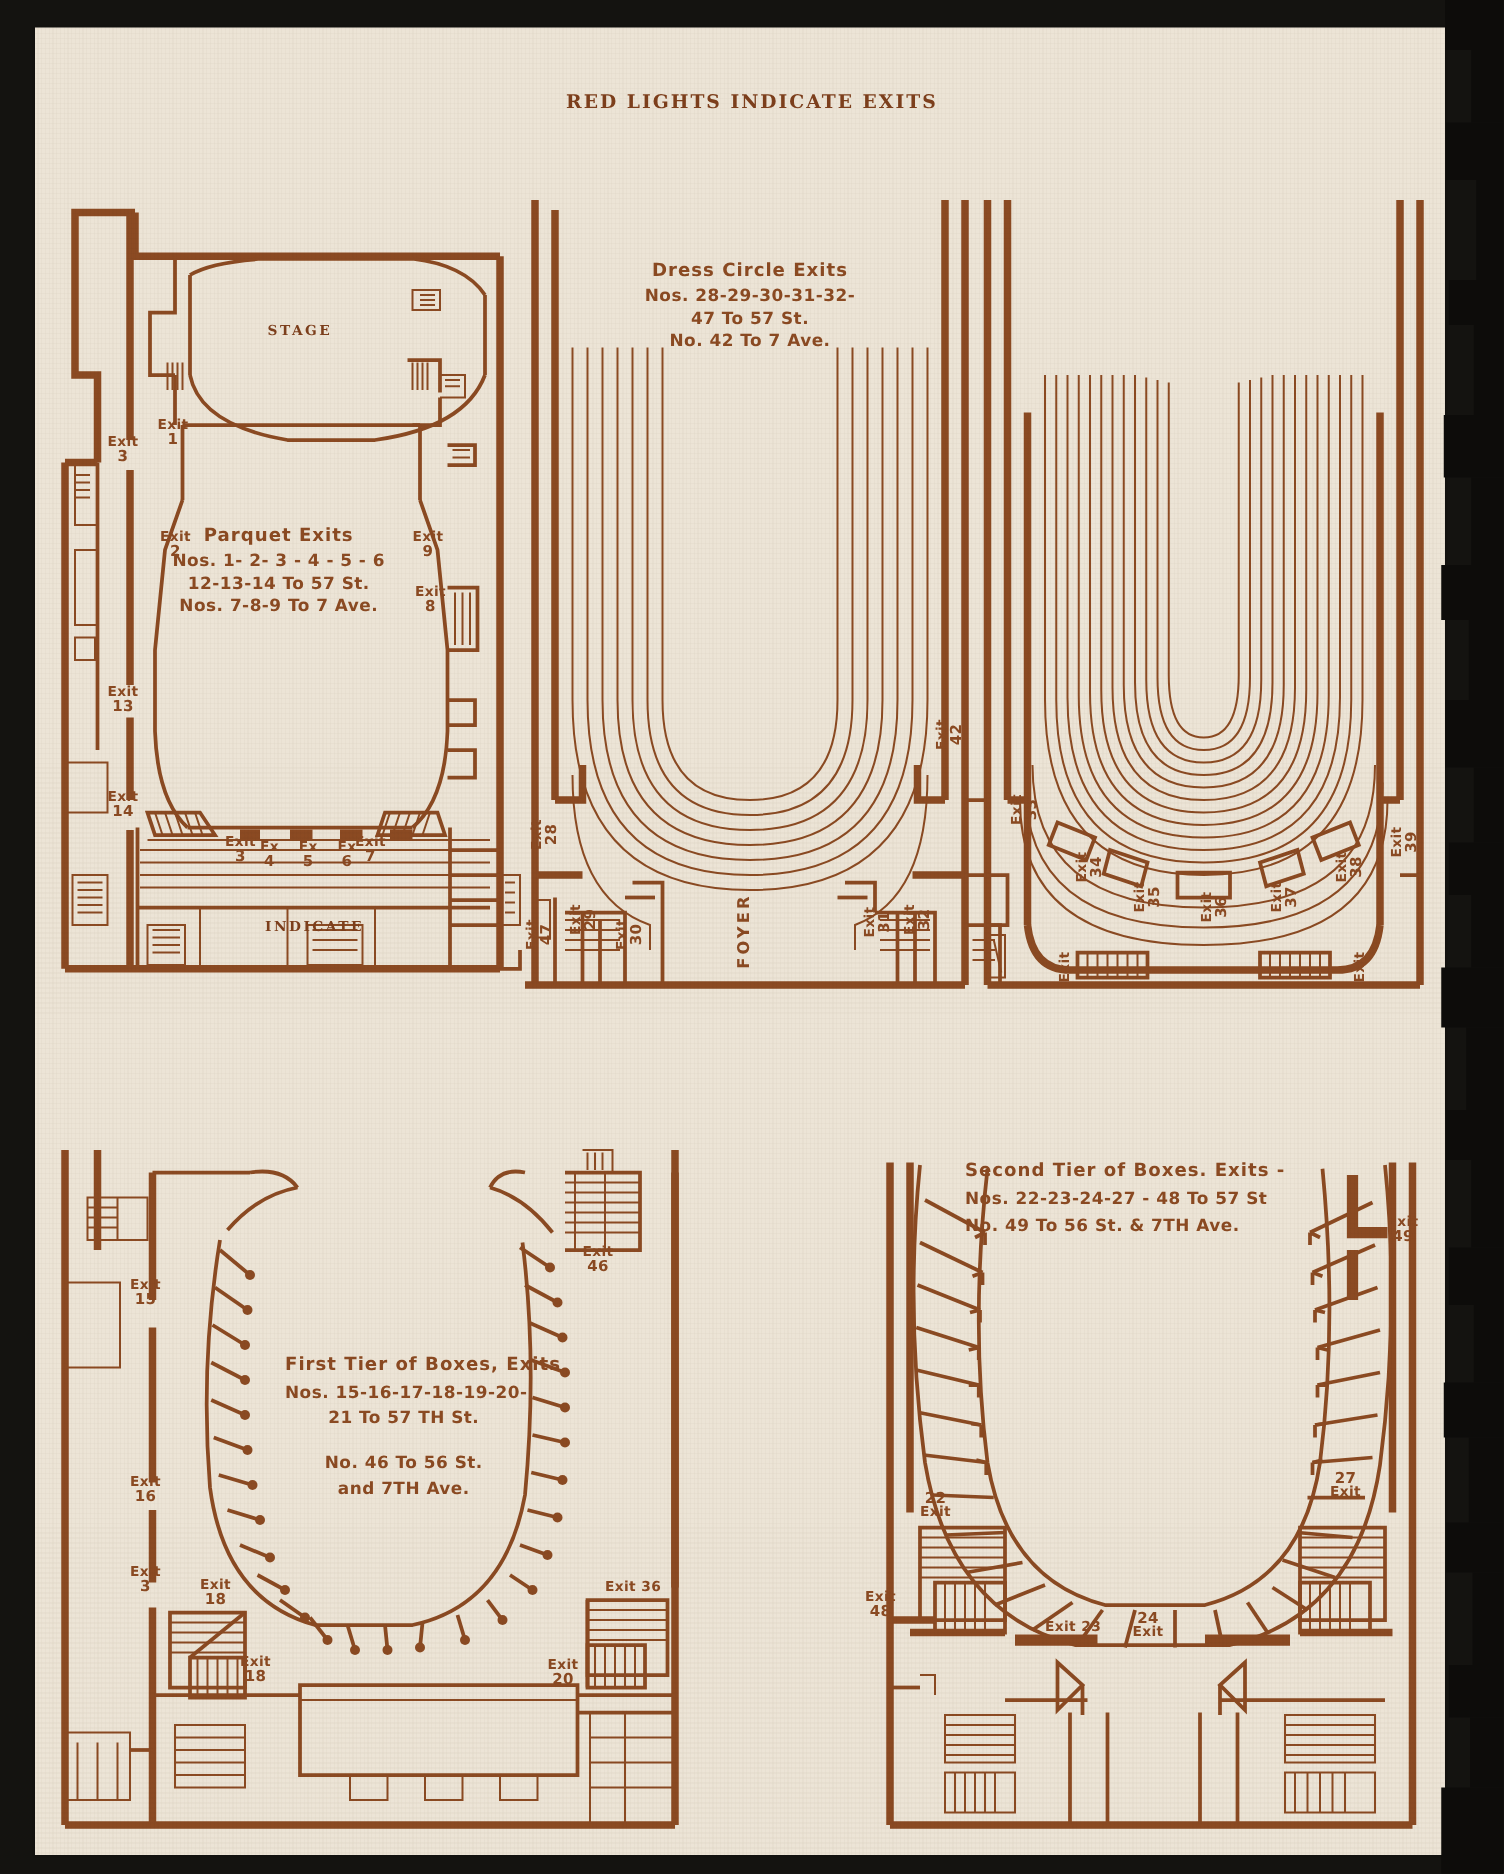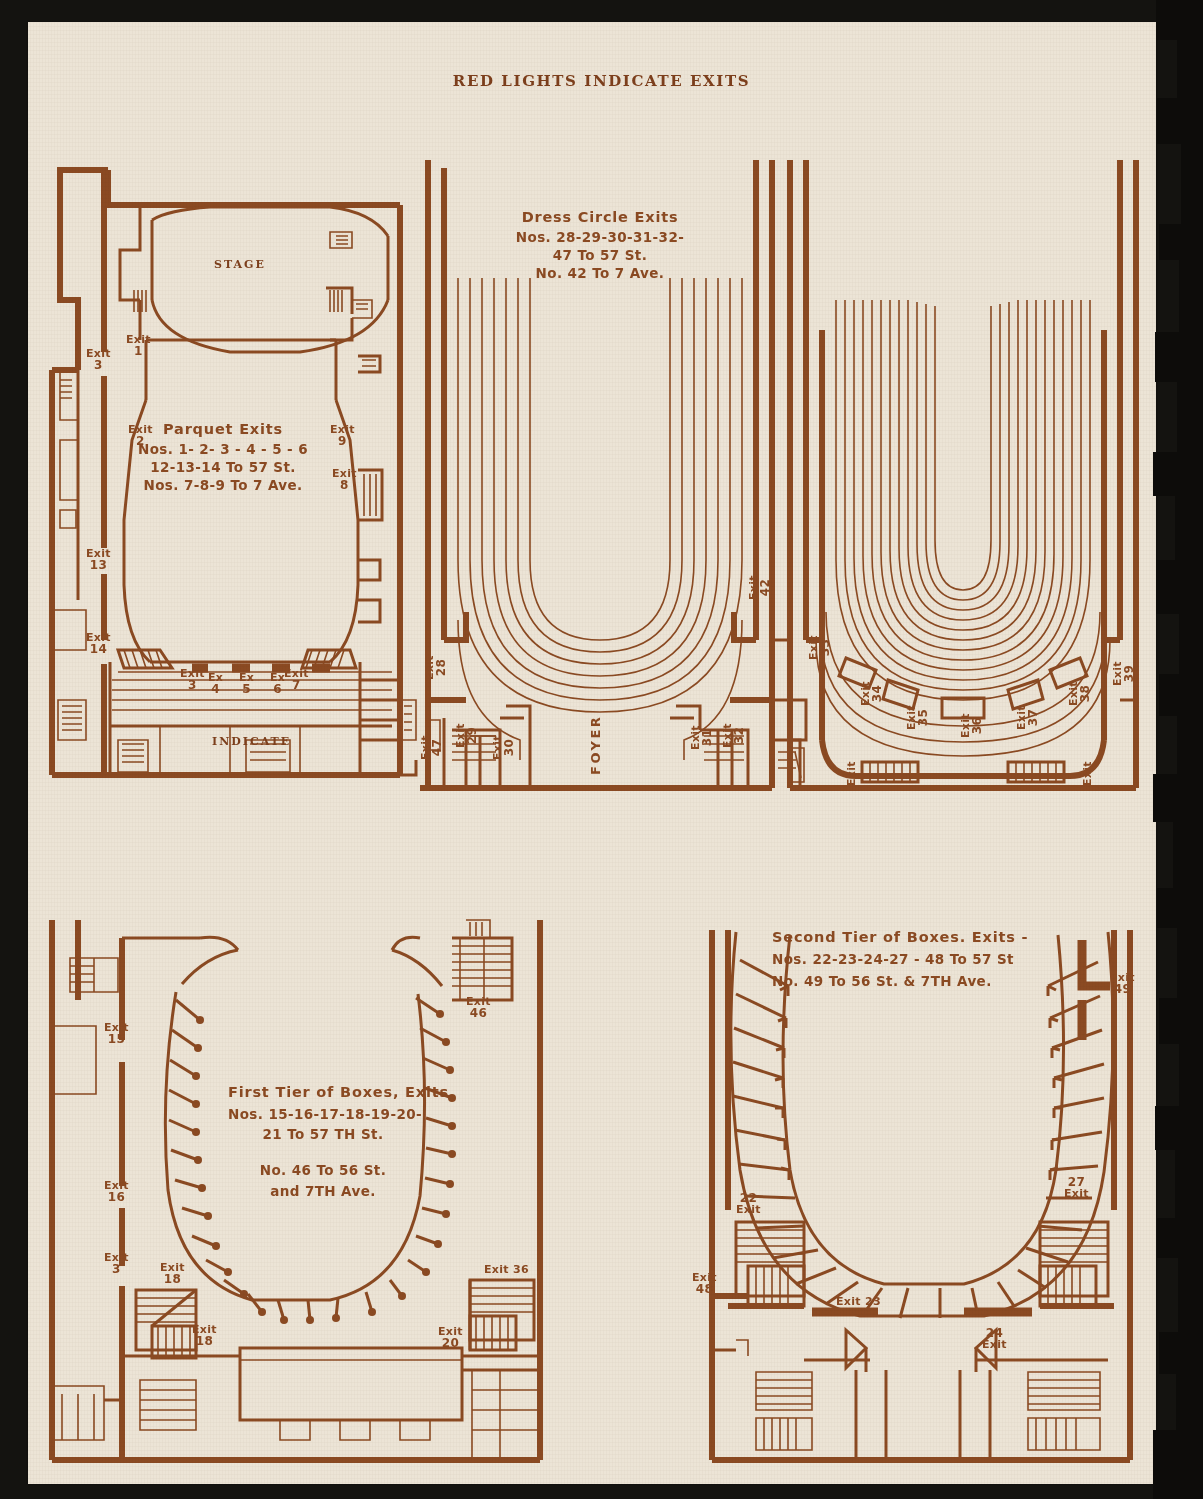--- a/index.html
+++ b/index.html
@@ -650,21 +650,21 @@
       <b>Exit</b>
     </div>
   <div class="ex" style="left:692px;top:1272px;">
     <b>Exit</b>
       <s>48</s>
     </div>
   <div class="ex" style="left:836px;top:1296px;">
     <b>Exit 23</b>
       <s></s>
     </div>
-  <div class="ex" style="left:982px;top:1288px;margin-top:39px;">
+  <div class="ex" style="left:906px;top:1288px;">
     <s>24</s>
       <b>Exit</b>
     </div>
   <div class="ex" style="left:1110px;top:972px;">
     <b>Exit</b>
       <s>49</s>
     </div>
 
   <div class="grain"></div>
 

